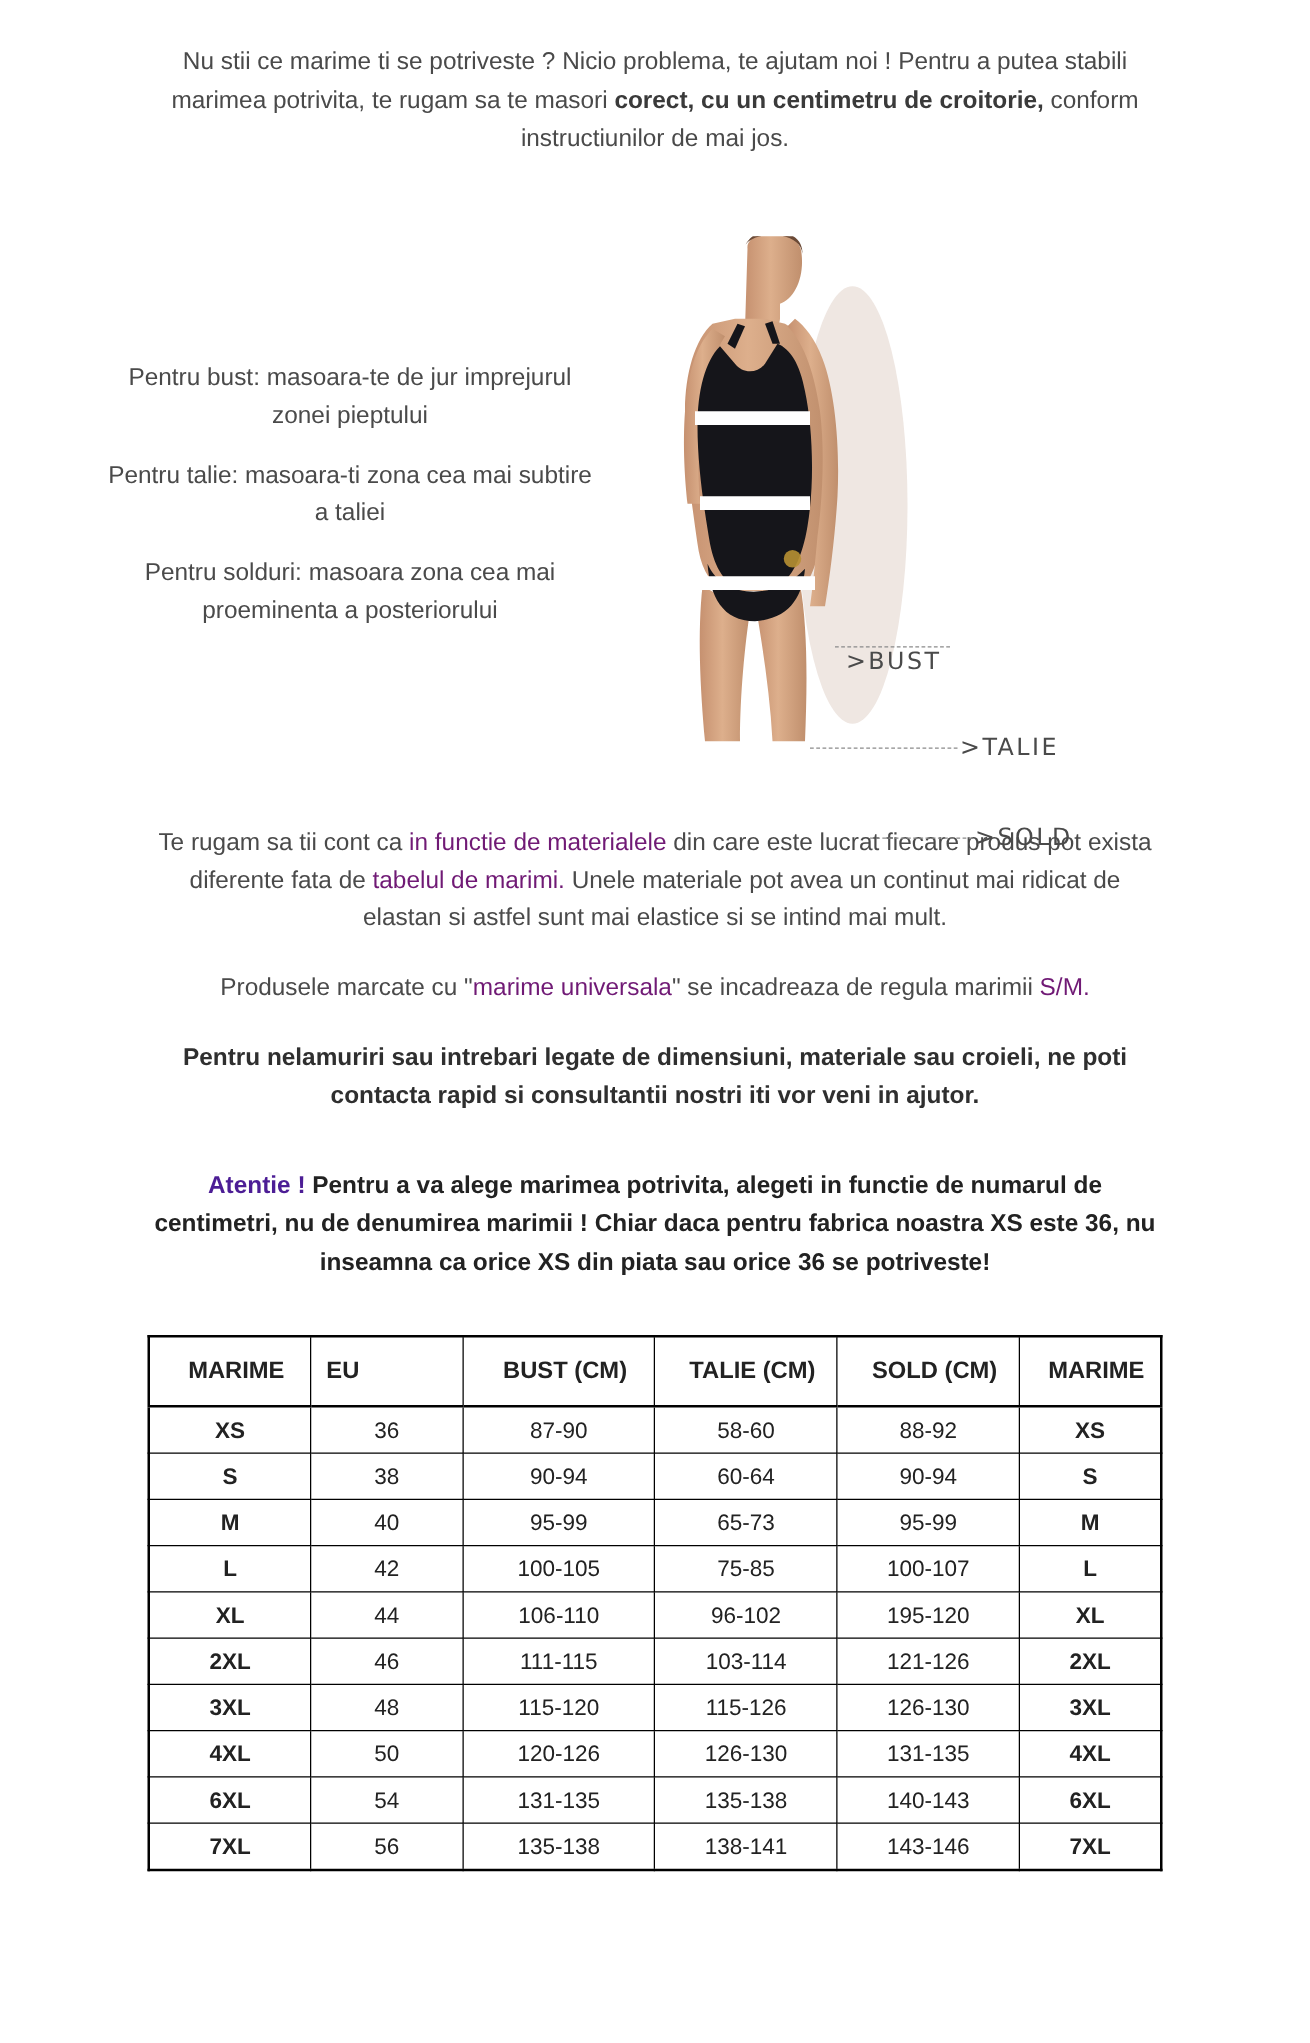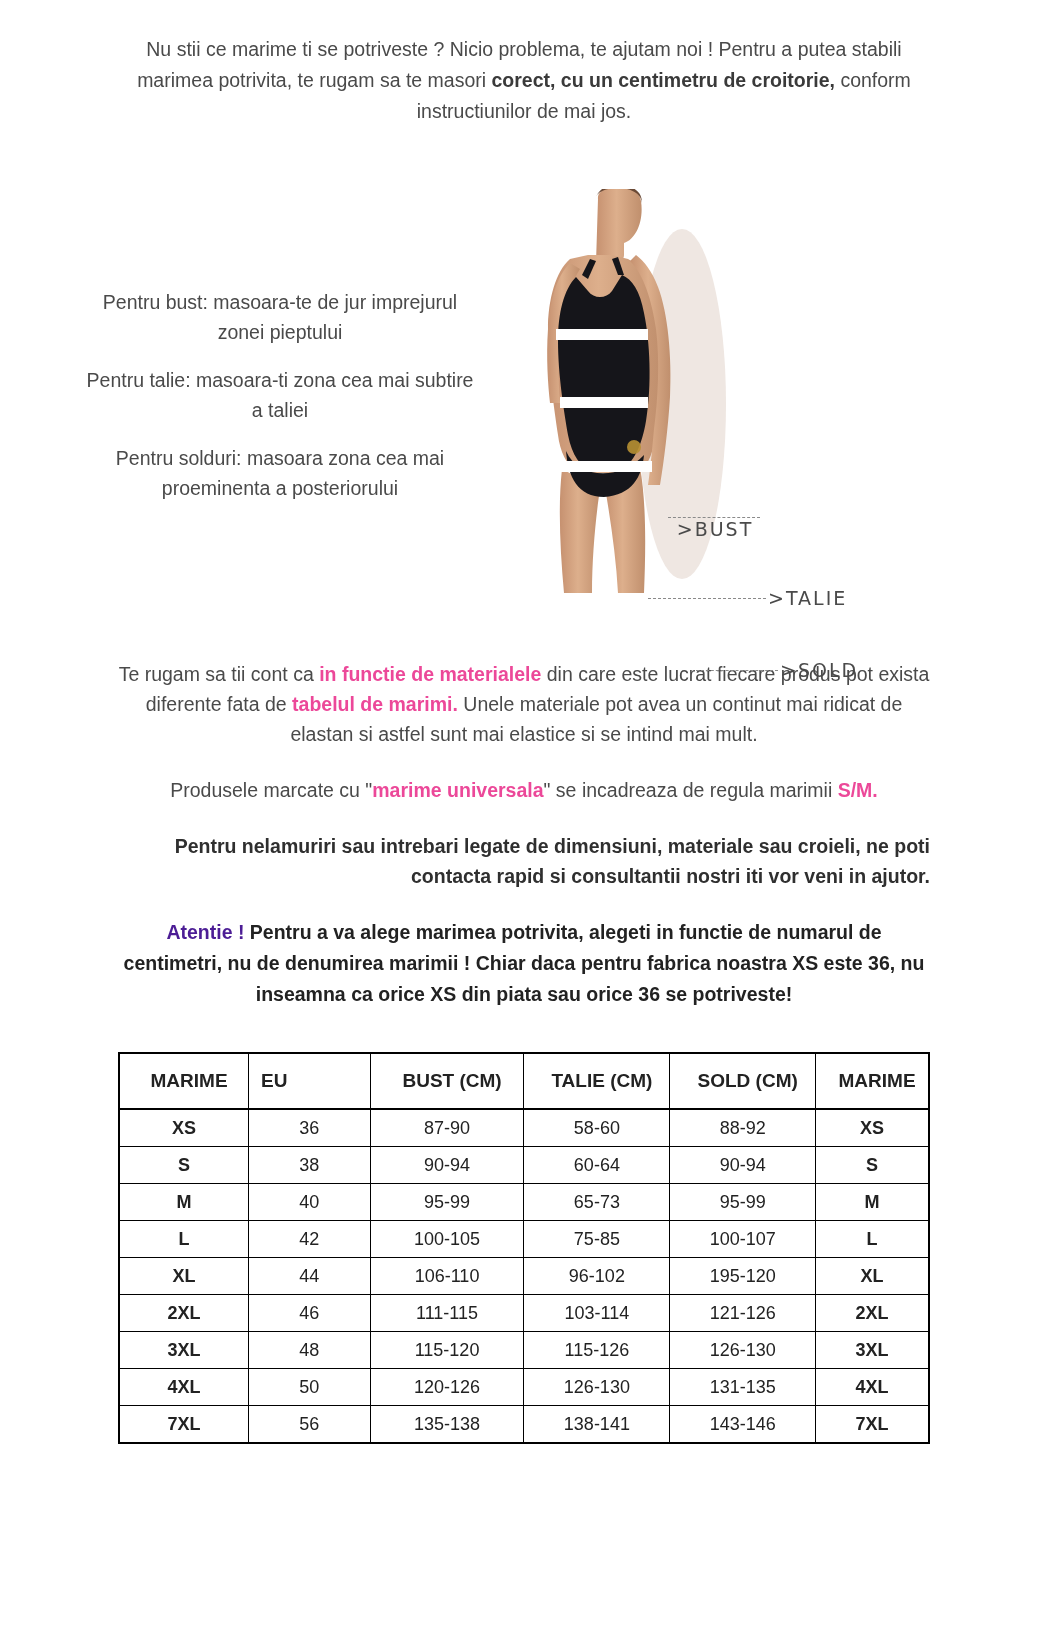--- a/index.html
+++ b/index.html
@@ -87,27 +87,26 @@
   .notes {
     width: 812px;
     margin: 0 auto;
     text-align: center;
     font-size: 19.5px;
     line-height: 30px;
     color: #4a4a4a;
   }
   .notes p { margin: 0; }
   .notes .para { margin-bottom: 26px; }
-  .notes b { font-weight: bold; color: #ec4899; }
+  .notes b { font-weight: normal; color: #701a75; }
   .notes .bold-block {
     font-weight: bold;
     color: #2f2f2f;
     line-height: 30px;
-    margin-bottom: 26px;
-    text-align: right;
+    margin-bottom: 42px;
   }
   .notes .warn {
     font-weight: bold;
     color: #222222;
     line-height: 31px;
   }
   .notes .warn .red { color: #4c1d95; }
   .notes .warn .red-line { color: #dd0000; }
 
   
@@ -315,20 +314,28 @@
           </tr>
           <tr>
             <td class="size-col">4XL</td>
             <td>50</td>
             <td>120-126</td>
             <td>126-130</td>
             <td>131-135</td>
             <td class="size-col">4XL</td>
           </tr>
           <tr>
+            <td class="size-col">6XL</td>
+            <td>54</td>
+            <td>131-135</td>
+            <td>135-138</td>
+            <td>140-143</td>
+            <td class="size-col">6XL</td>
+          </tr>
+          <tr>
             <td class="size-col">7XL</td>
             <td>56</td>
             <td>135-138</td>
             <td>138-141</td>
             <td>143-146</td>
             <td class="size-col">7XL</td>
           </tr>
         </tbody>
     </table>
   </div>

